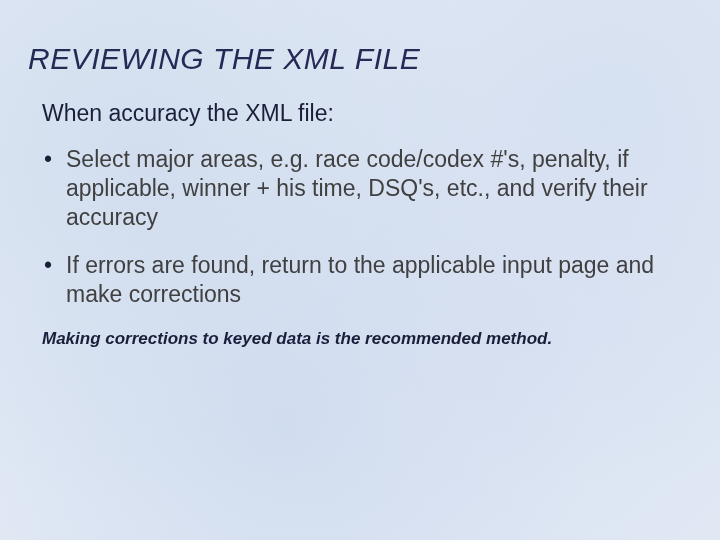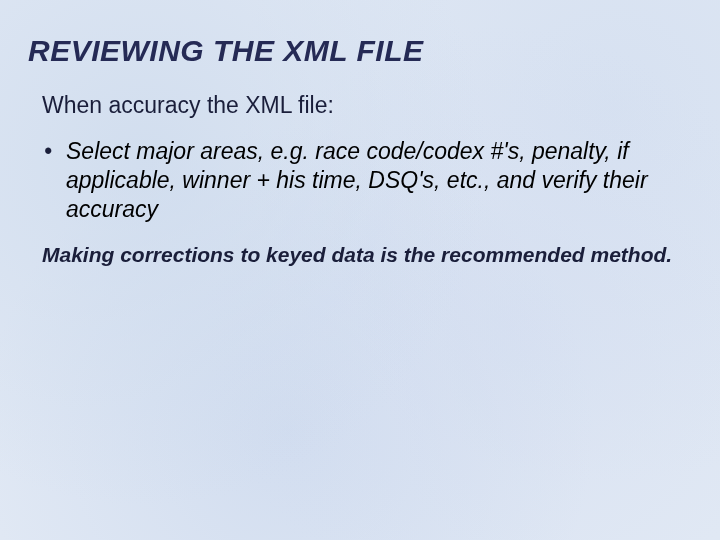--- a/index.html
+++ b/index.html
@@ -16,65 +16,65 @@
       radial-gradient(circle at 70% 60%, rgba(210,220,240,0.5) 0%, rgba(210,220,240,0) 50%),
       radial-gradient(circle at 40% 80%, rgba(195,210,235,0.5) 0%, rgba(195,210,235,0) 50%),
       radial-gradient(circle at 85% 20%, rgba(205,218,238,0.5) 0%, rgba(205,218,238,0) 50%);
     font-family: Arial, Helvetica, sans-serif;
     color: #1a1e3a;
     box-sizing: border-box;
     padding: 34px 28px 28px 28px;
   }
   .title {
     font-size: 30px;
-    font-weight: bold;
+    font-weight: normal;
     font-style: italic;
     color: #252a55;
-    margin: 0 0 24px 0;
+    margin: 8px 0 24px 0;
     letter-spacing: 0.5px;
   }
   .intro {
     font-size: 23px;
     margin: 0 0 18px 14px;
     color: #1a1e3a;
   }
   ul.bullets {
     list-style: none;
     margin: 0 0 0 14px;
     padding: 0;
   }
   ul.bullets li {
     position: relative;
     font-size: 23px;
     line-height: 1.25;
     padding-left: 24px;
     margin-bottom: 20px;
-    color: #000000;
-    font-style: italic;
+    color: #404040;
   }
   ul.bullets li::before {
     content: "•";
     position: absolute;
     left: 2px;
     top: 0;
     font-size: 23px;
     color: #1a1e3a;
   }
   .note {
-    font-size: 21px;
+    font-size: 17px;
     font-weight: bold;
     font-style: italic;
     margin: 6px 0 0 14px;
     color: #1a1e3a;
   }
 </style>
 </head>
 <body>
 
 <h1 class="title">REVIEWING THE XML FILE</h1>
 
 <p class="intro">When accuracy the XML file:</p>
 
 <ul class="bullets">
   <li>Select major areas, e.g. race code/codex #'s, penalty, if applicable, winner + his time, DSQ's, etc., and verify their accuracy</li>
+  <li>If errors are found, return to the applicable input page and make corrections</li>
 </ul>
 
 <p class="note">Making corrections to keyed data is the recommended method.</p>
 
 </body></html>

